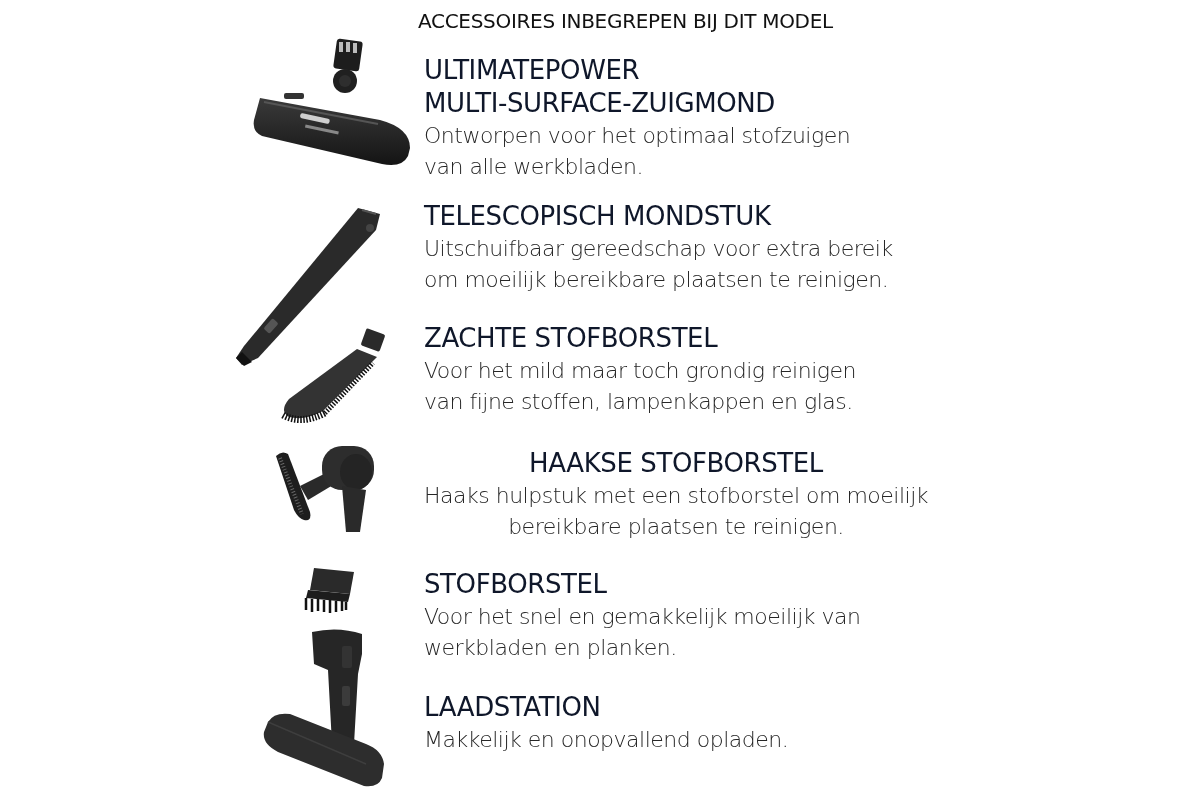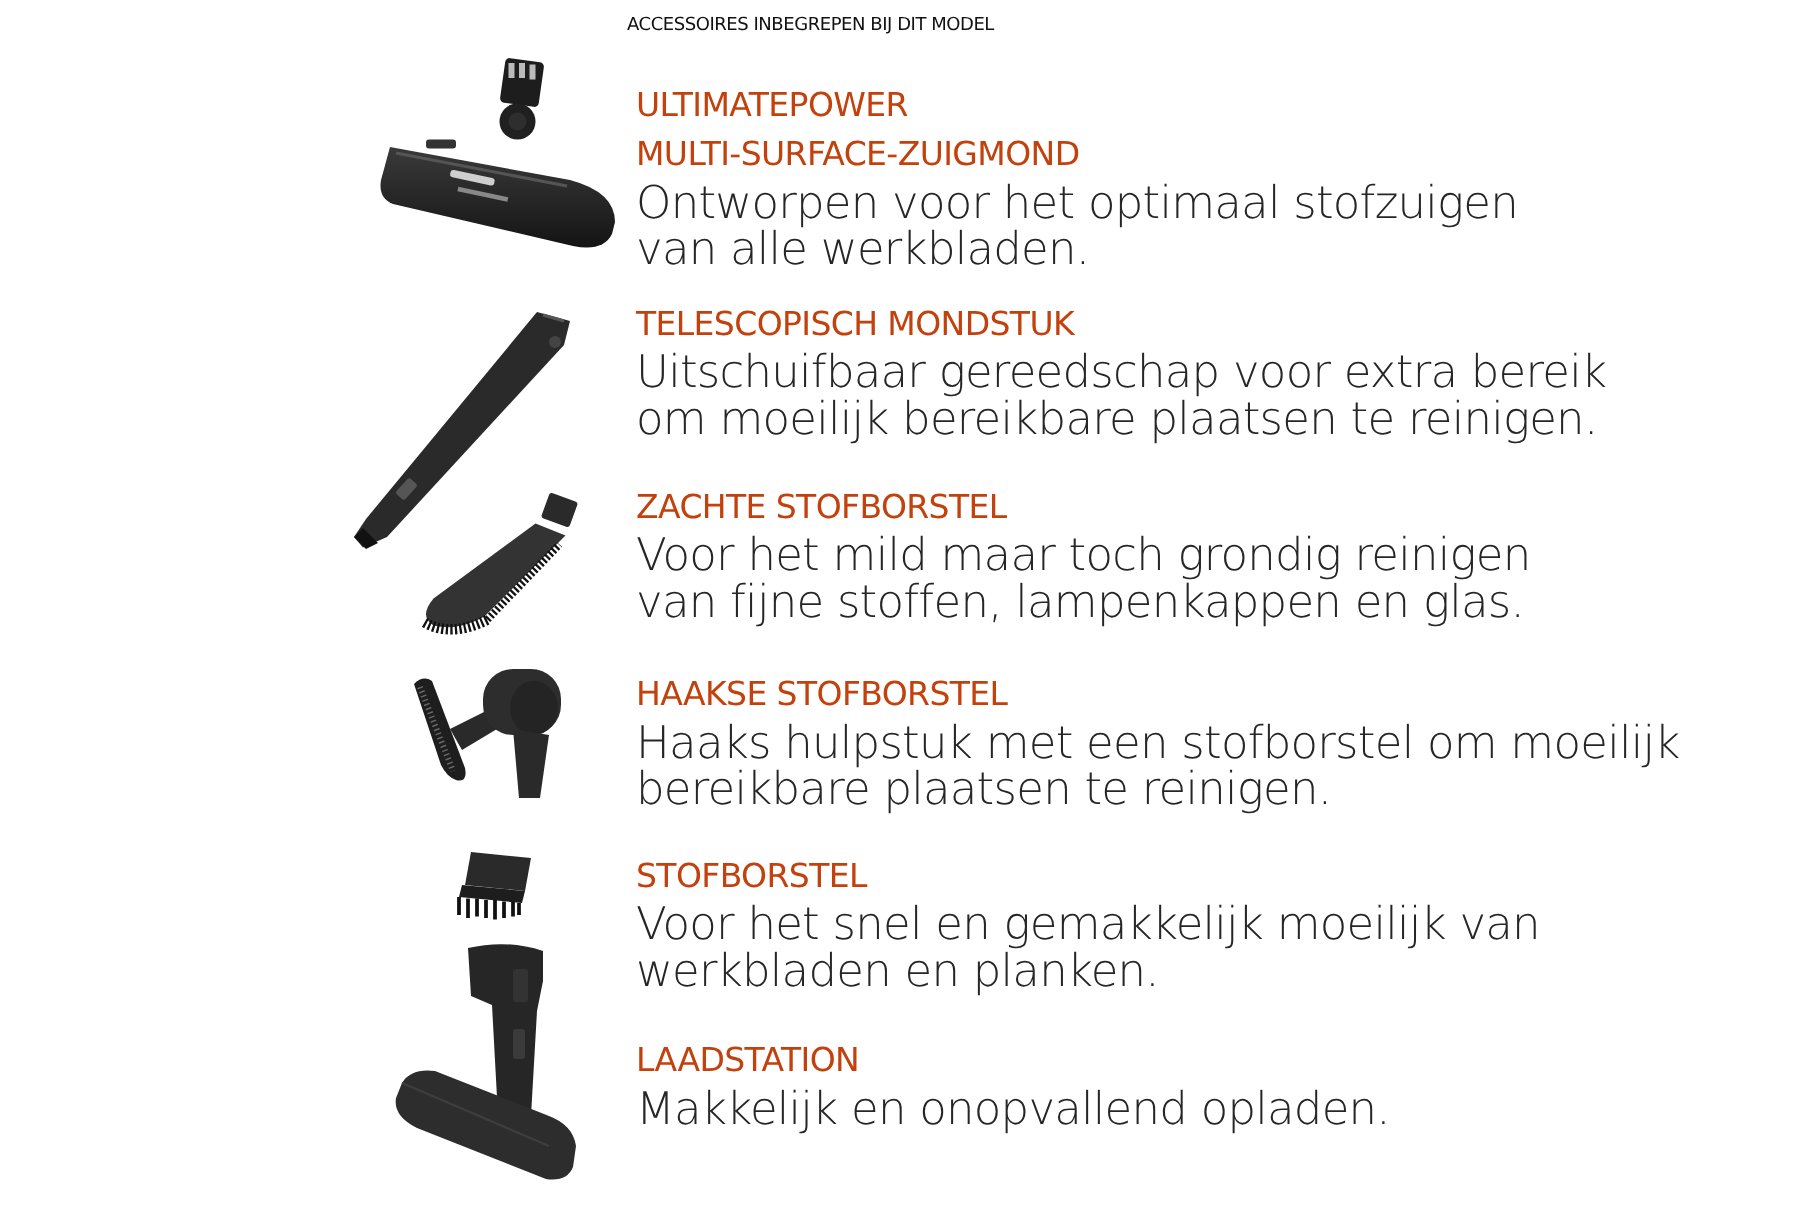--- a/index.html
+++ b/index.html
@@ -12,40 +12,40 @@
       height: 808px;
       position: relative;
       overflow: hidden;
       font-family: "DejaVu Sans", "Liberation Sans", sans-serif;
       color: #161616;
     }
     .page-title {
       position: absolute;
       left: 418px;
       top: 9px;
-      font-size: 12px;
+      font-size: 20px;
       letter-spacing: -0.3px;
       color: #111;
       white-space: nowrap;
     }
     .item {
       position: absolute;
       left: 424px;
     }
     .item-title {
-      font-size: 22px;
+      font-size: 26px;
       line-height: 33px;
-      color: #c2410c;
+      color: #0f172a;
       letter-spacing: -0.4px;
       white-space: nowrap;
     }
     .item-desc {
       font-family: "DejaVu Sans", "Liberation Sans", sans-serif;
       font-weight: 200;
-      font-size: 30px;
+      font-size: 22px;
       line-height: 31px;
       color: #262626;
       letter-spacing: -0.5px;
       white-space: nowrap;
     }
     .product-img {
       position: absolute;
     }
     svg { display: block; }
   </style>
@@ -128,21 +128,21 @@
 <div class="product-img" style="left:272px; top:442px;">
   <svg width="115" height="95" viewBox="0 0 115 95">
     <path d="M4 14 Q10 8 16 12 L38 70 Q40 80 32 78 Q26 76 22 68 Z" fill="#1e1e1e"></path>
     <path d="M8 16 L30 72" stroke="#666" stroke-width="4" stroke-dasharray="1 2"></path>
     <path d="M28 44 L60 28 L66 40 L36 58 Z" fill="#2a2a2a"></path>
     <rect x="50" y="4" width="52" height="44" rx="20" fill="#2d2d2d"></rect>
     <ellipse cx="84" cy="30" rx="16" ry="18" fill="#242424"></ellipse>
     <path d="M70 44 L94 48 L88 90 L74 90 Z" fill="#2a2a2a"></path>
   </svg>
 </div>
-<div class="item" style="top:447px;">
+<div class="item" style="top:447px;text-align:center;">
   <div class="item-title">
     <div>HAAKSE STOFBORSTEL</div>
   </div>
   <div class="item-desc">
     <div>Haaks hulpstuk met een stofborstel om moeilijk</div>
     <div>bereikbare plaatsen te reinigen.</div>
   </div>
 </div>
 
 <div class="product-img" style="left:300px; top:566px;">

